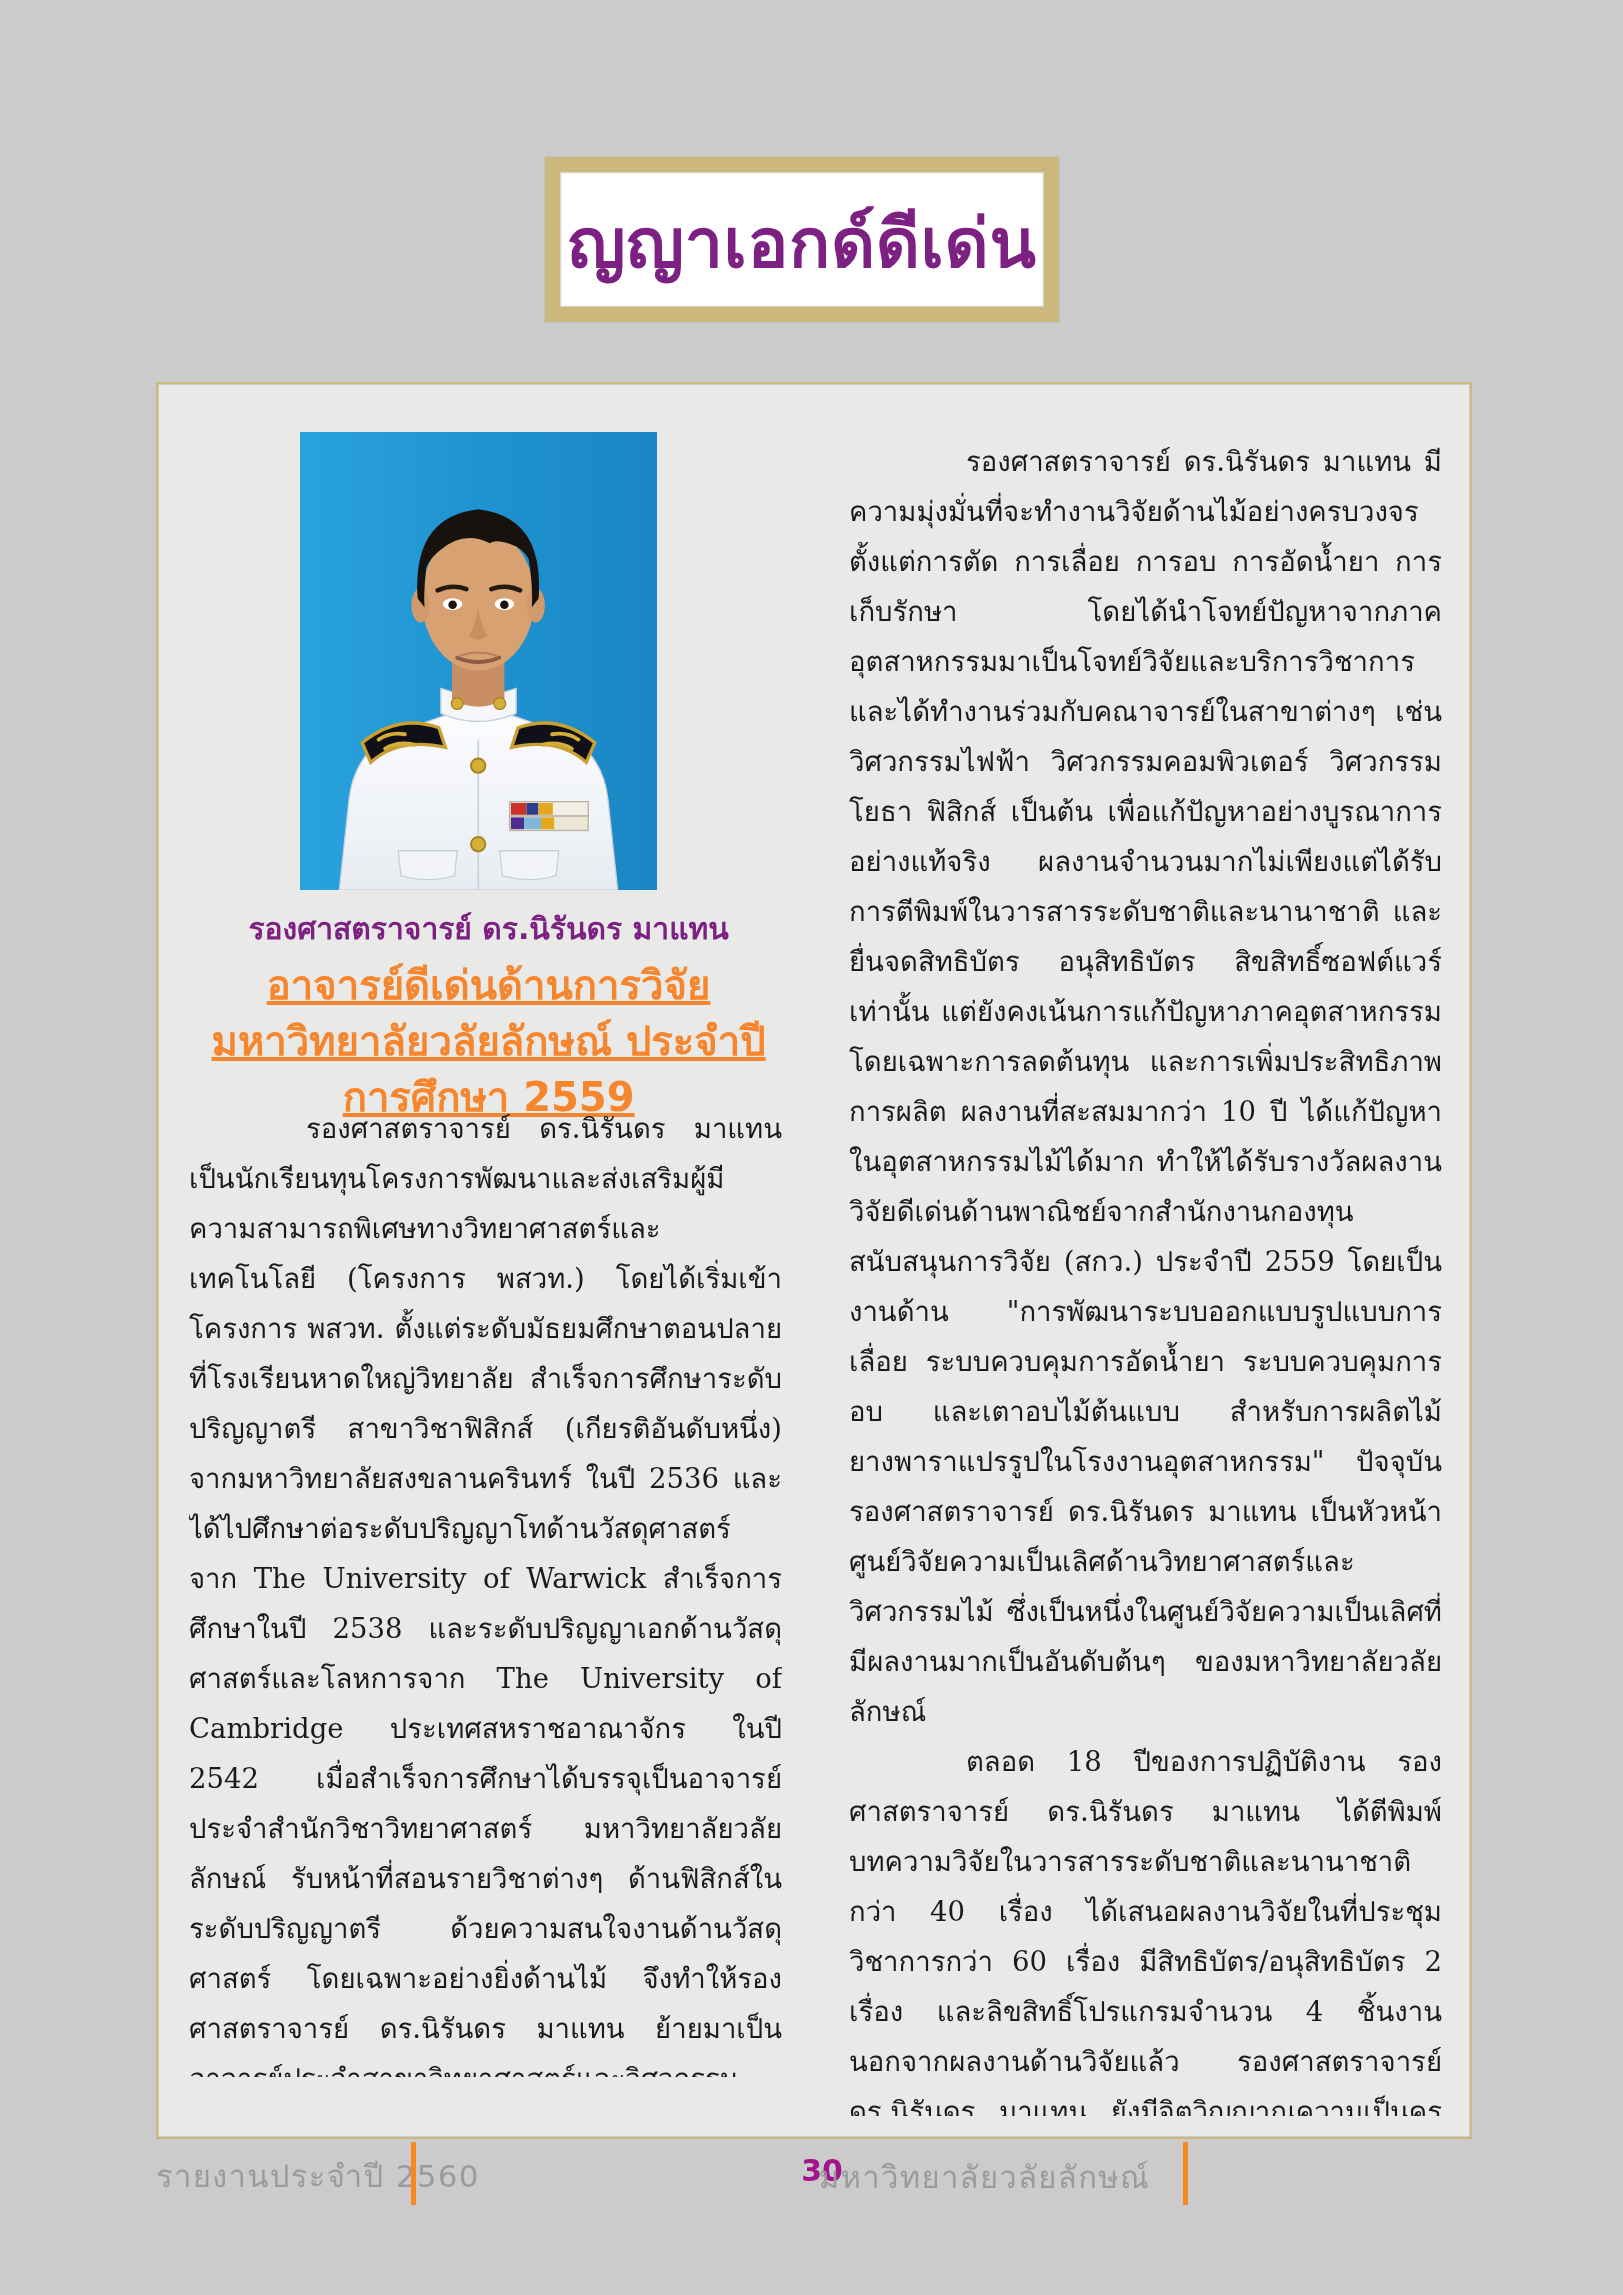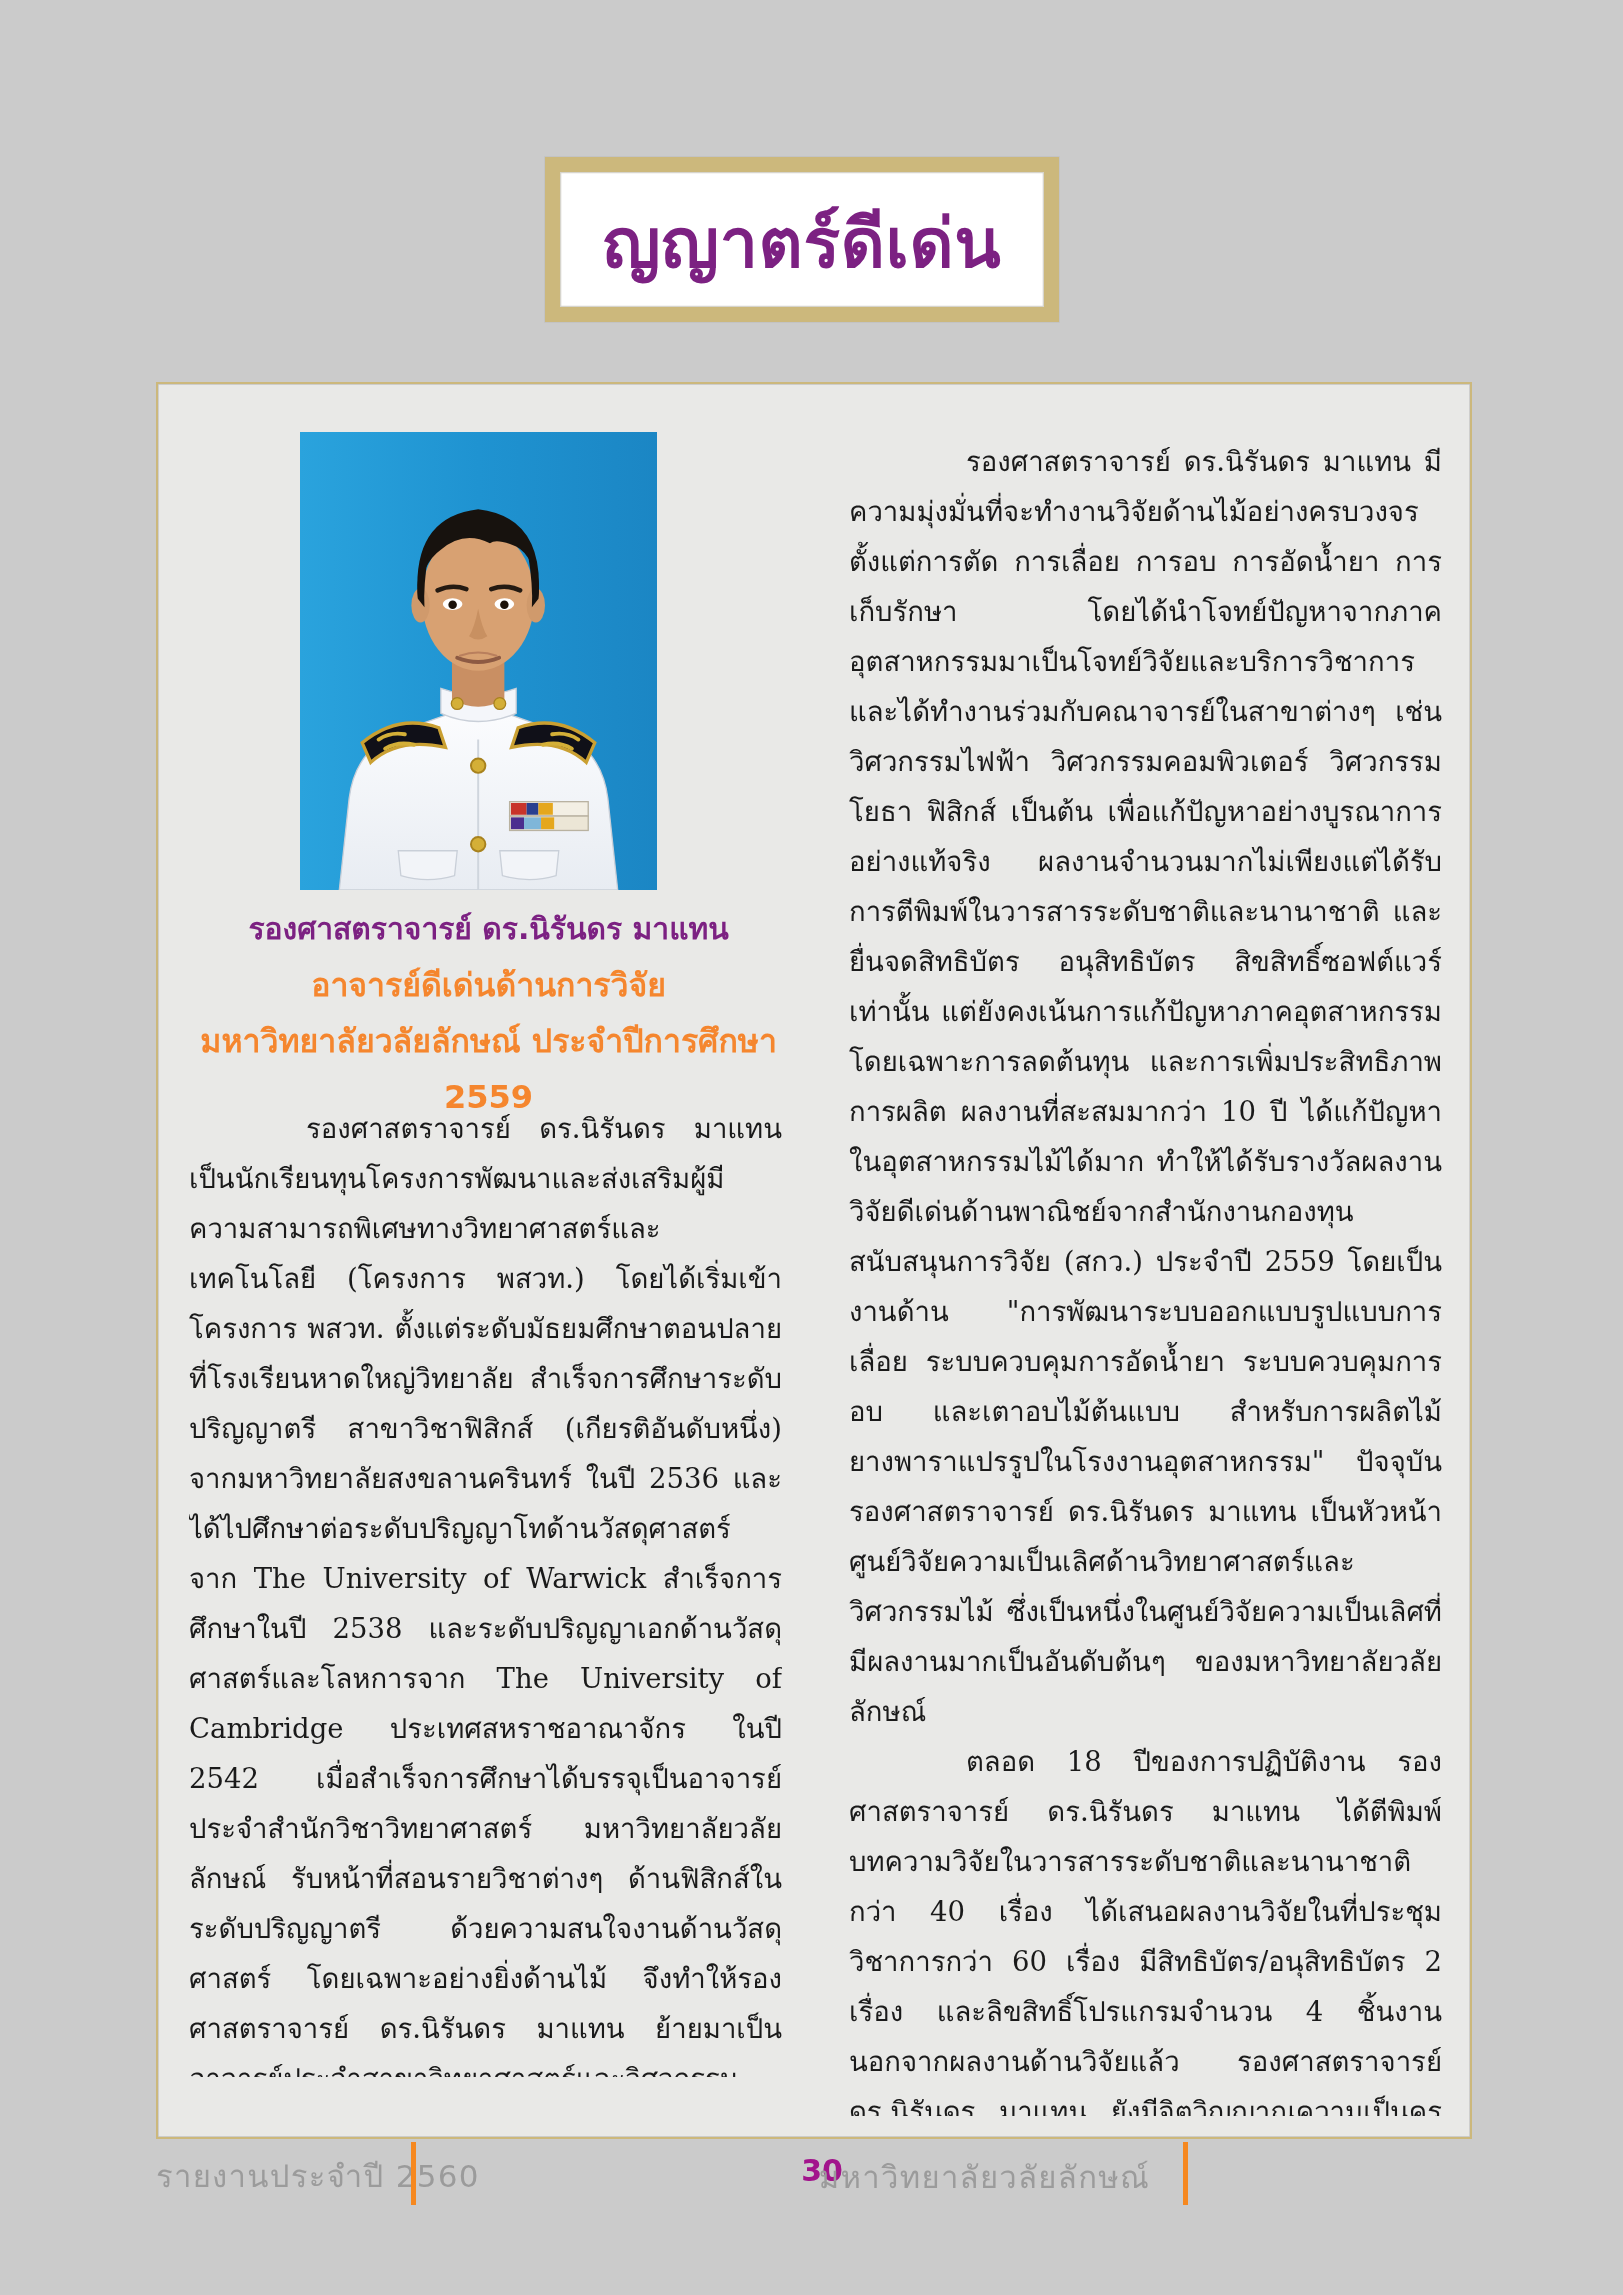--- a/index.html
+++ b/index.html
@@ -61,21 +61,21 @@
 
   
   .caption{
     position:absolute;left:19.6px;top:517px;width:622px;
     text-align:center;
     font-family:"DejaVu Sans","Liberation Sans",sans-serif;
     font-weight:bold;
   }
   .caption .cap-line{display:block;line-height:56px;}
   .cap-name{font-size:30px;color:var(--title-purple);}
-  .cap-award{font-size:32px;color:var(--award-orange);}
+  .cap-award{font-size:40px;color:var(--award-orange);text-decoration:underline;}
 
   
   .column{
     position:absolute;
     width:593px;
     font-size:27.5px;
     line-height:50px;
     text-align:justify;
     overflow:hidden;
     color:var(--body-ink);
@@ -108,21 +108,21 @@
     text-align:right;
     font-size:30px;font-weight:bold;color:var(--page-number-magenta);
   }
 </style>
 </head>
 <body>
 
 <div id="page">
 
   <div class="title-box">
-    <div class="title-text">ญญาตร์ดีเด่น</div>
+    <div class="title-text">ญญาเอกด์ดีเด่น</div>
   </div>
 
   <div class="content-box">
 
     <div class="portrait">
       <svg viewBox="0 0 545 700" preserveAspectRatio="none">
         <defs>
           <linearGradient id="bgGrad" x1="0" y1="0" x2="1" y2="0">
             <stop offset="0" stop-color="#2aa3dd"></stop>
             <stop offset="0.5" stop-color="#1f93d1"></stop>

